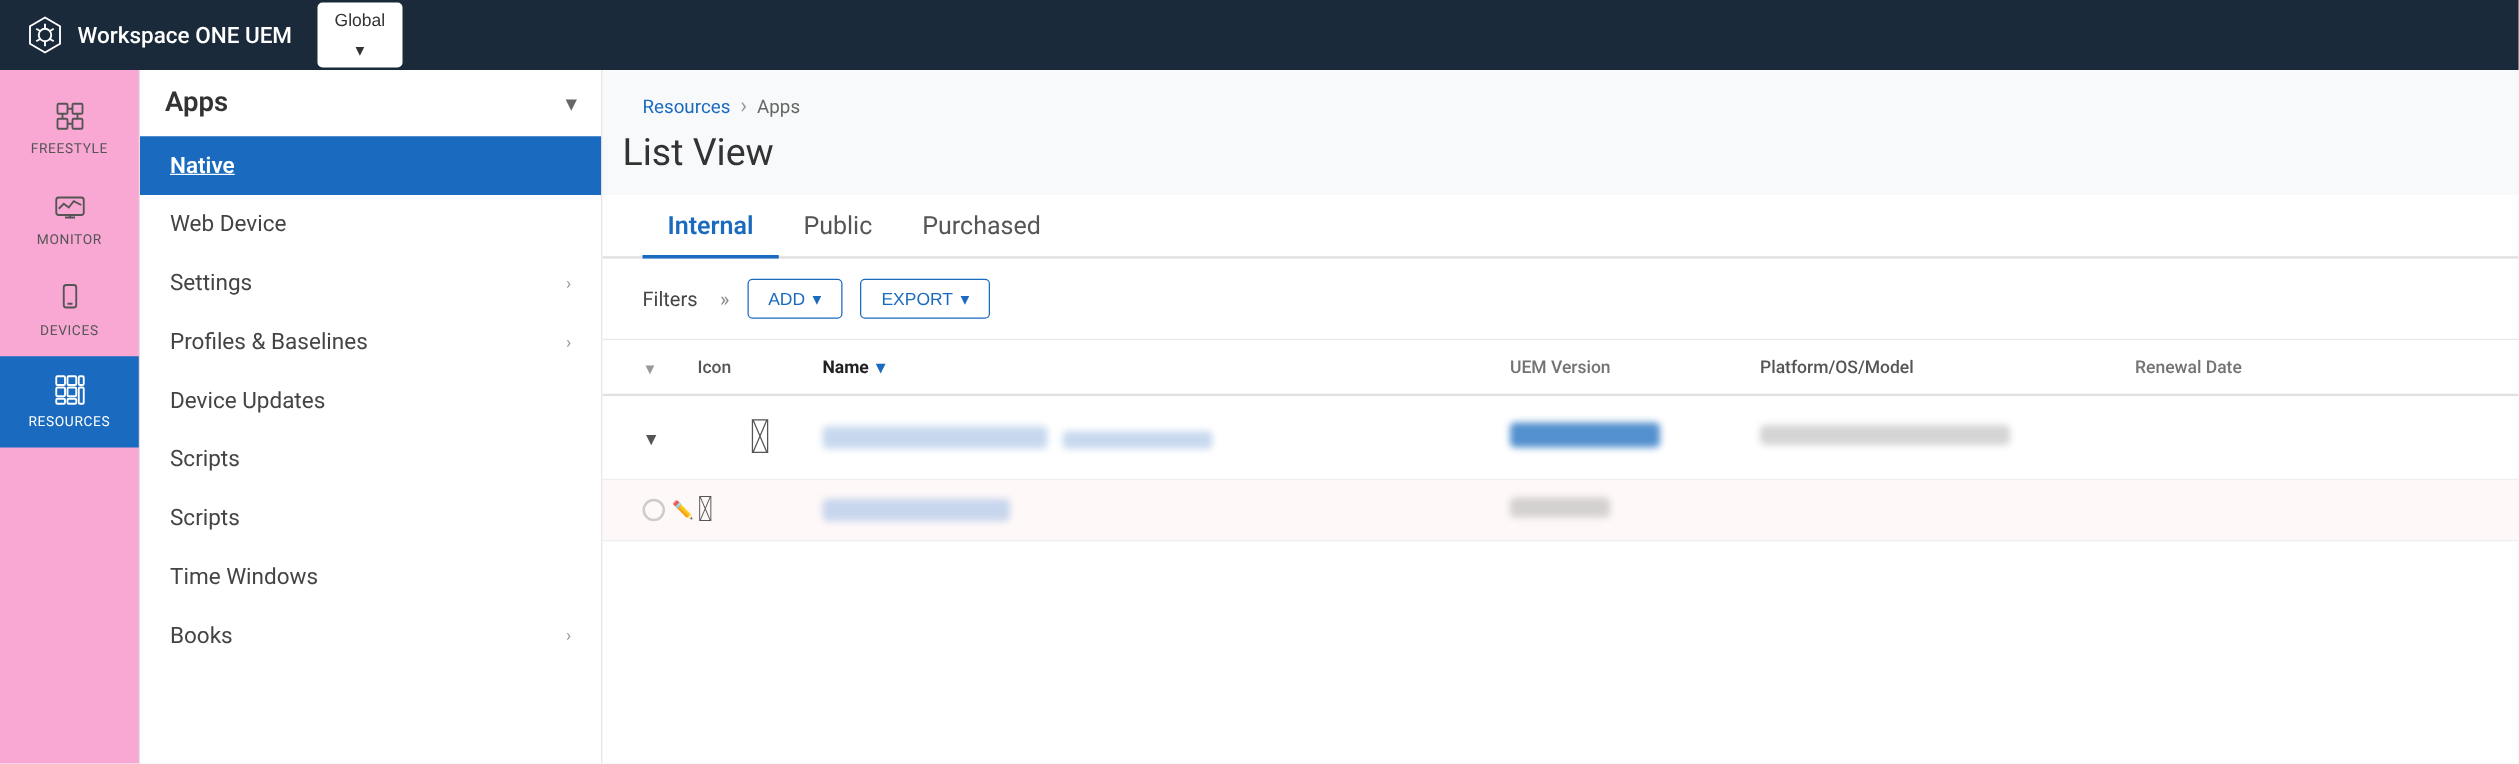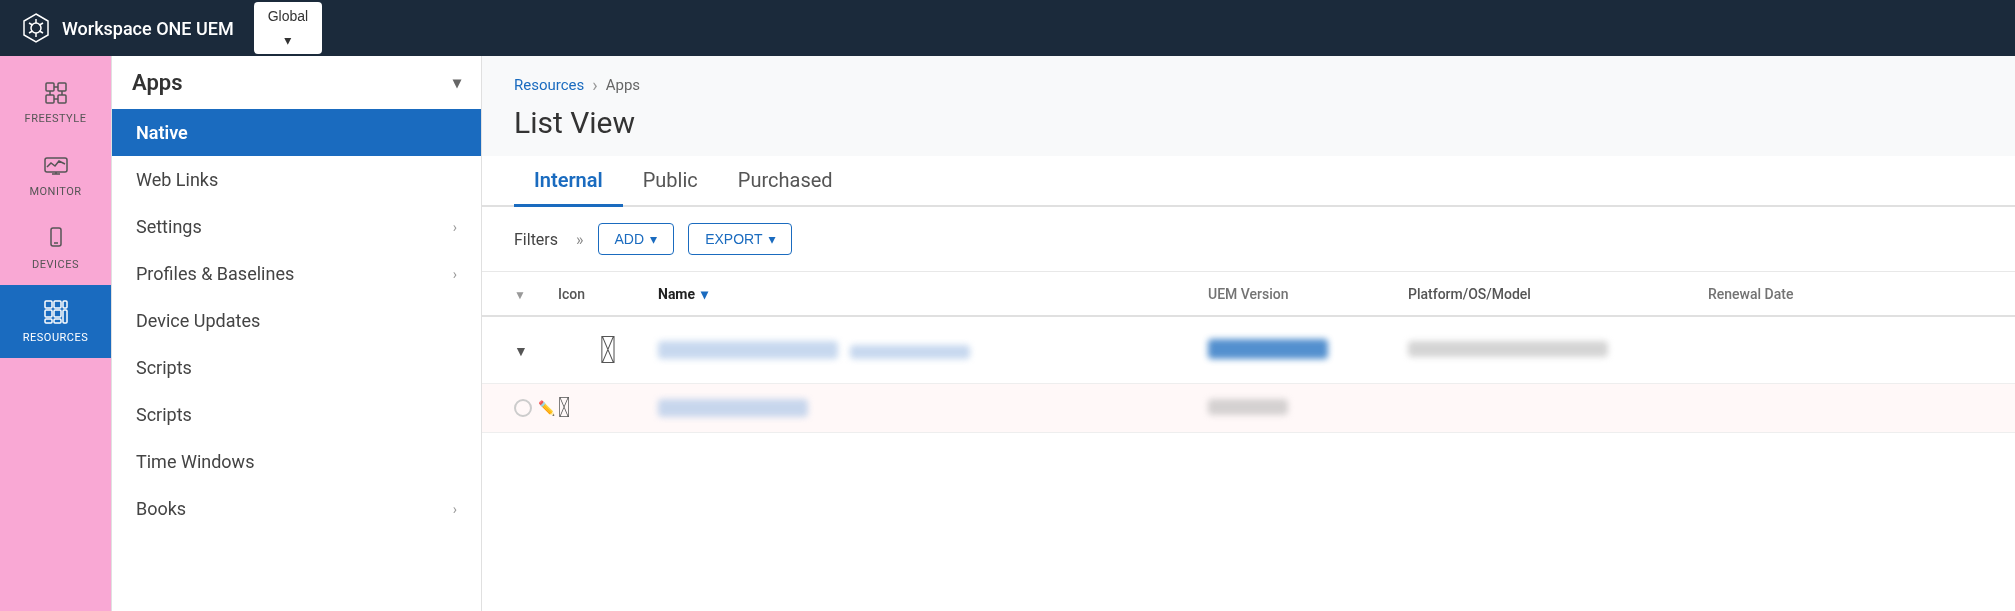--- a/index.html
+++ b/index.html
@@ -109,20 +109,21 @@
       color: #444;
       cursor: pointer;
       display: flex;
       align-items: center;
       justify-content: space-between;
     }
     .nav-item.active {
       background: #1a6bbf;
       color: #fff;
       font-weight: 600;
+      text-decoration: underline;
     }
     .nav-item .chevron-right {
       color: #999;
       font-size: 14px;
     }
 
     
     .content-area {
       flex: 1;
       background: #f8f9fa;
@@ -135,21 +136,21 @@
       font-size: 15px;
       color: #666;
       display: flex;
       align-items: center;
       gap: 8px;
     }
     .breadcrumb a { color: #1a6bbf; text-decoration: none; }
     .breadcrumb .sep { color: #999; font-size: 18px; }
 
     .page-title {
-      padding: 4px 32px 16px;
+      padding: 4px 16px 16px;
       font-size: 30px;
       font-weight: 400;
       color: #333;
     }
 
     
     .tabs-bar {
       display: flex;
       align-items: center;
       border-bottom: 2px solid #e0e0e0;
@@ -366,21 +367,21 @@
   <nav class="nav-sidebar">
     <div class="nav-section-header">
       <span>Apps</span>
       <span class="chevron">▾</span>
     </div>
 
     <div class="nav-item active">
       <span>Native</span>
     </div>
     <div class="nav-item">
-      <span>Web Links</span>
+      <span>Web Device</span>
     </div>
     <div class="nav-item">
       <span>Settings</span>
       <span class="chevron-right">›</span>
     </div>
     <div class="nav-item">
       <span>Profiles &amp; Baselines</span>
       <span class="chevron-right">›</span>
     </div>
     <div class="nav-item">

